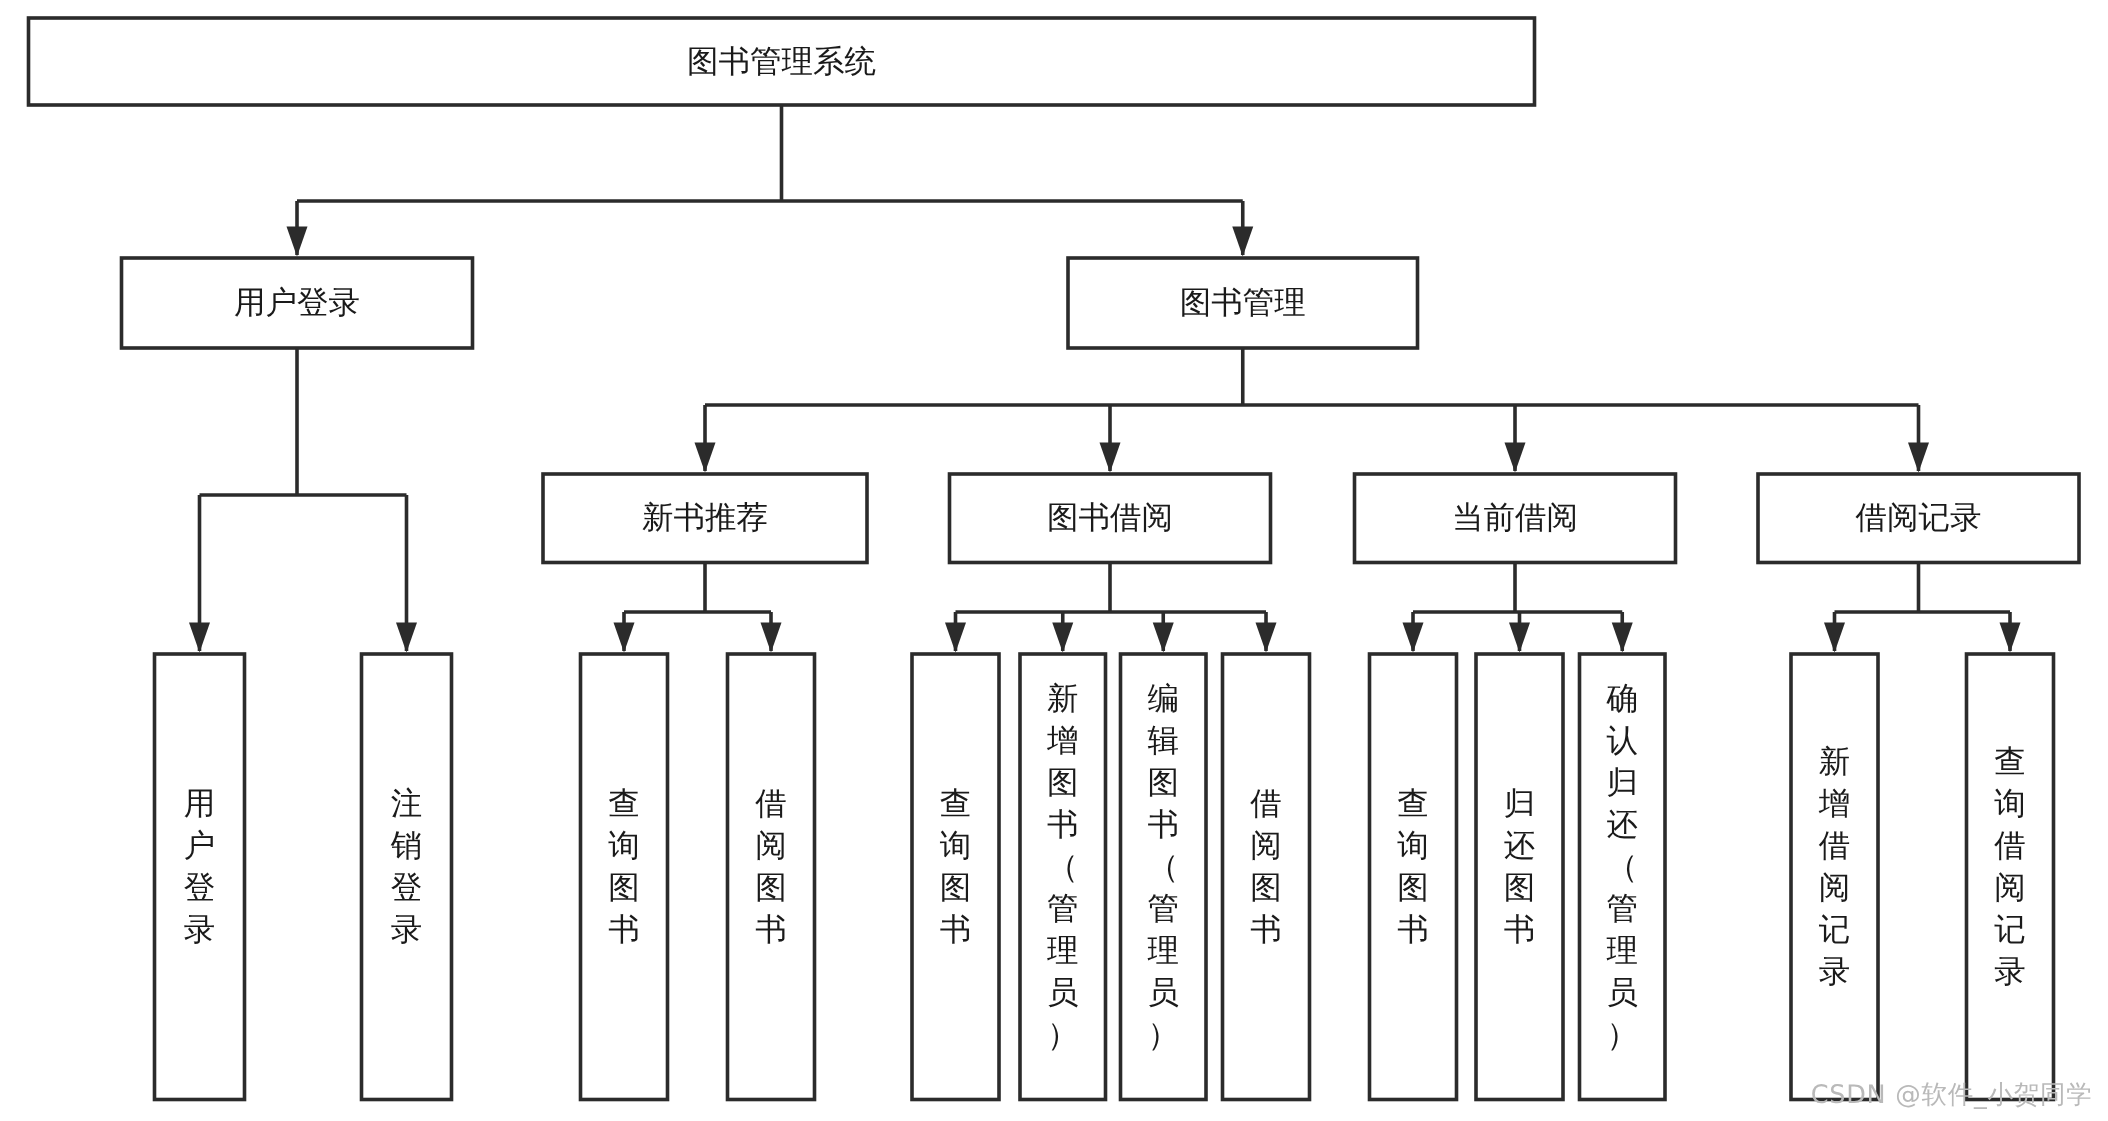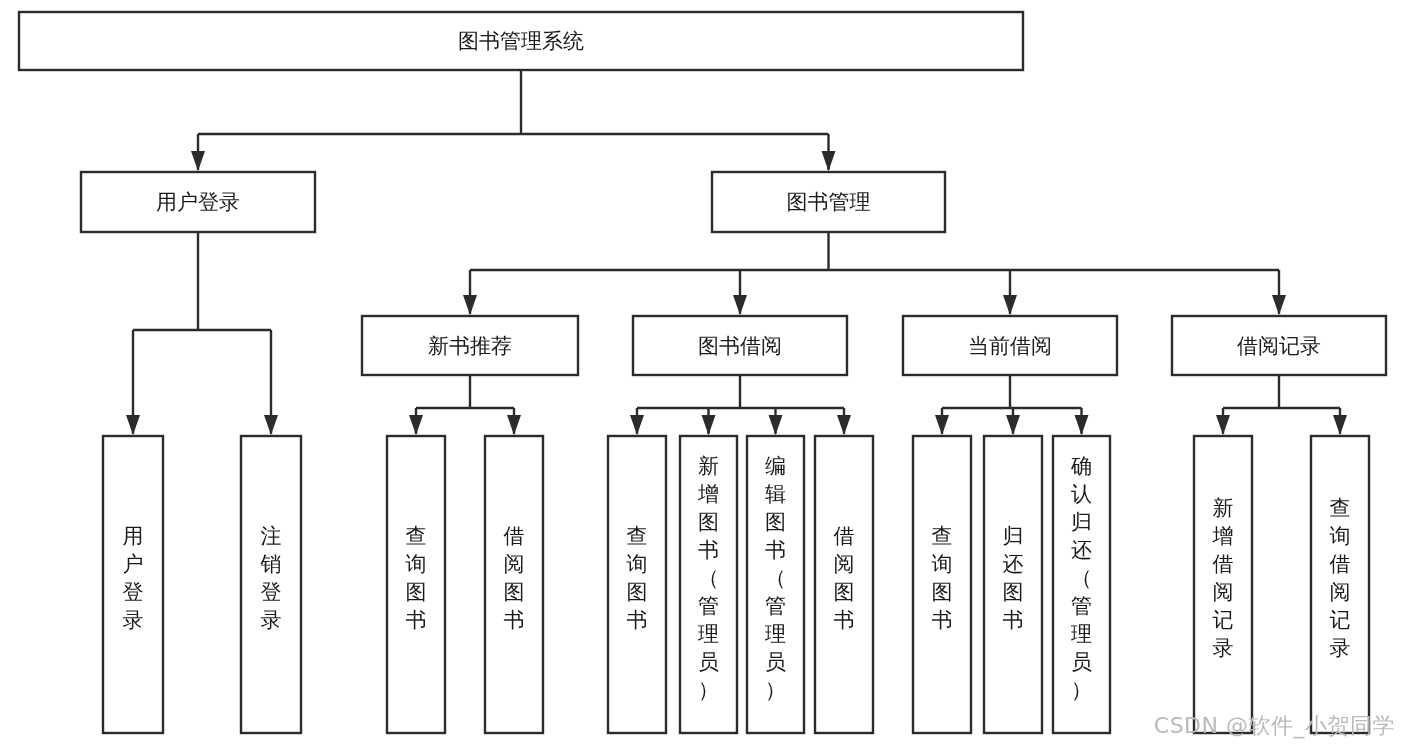--- a/index.html
+++ b/index.html
@@ -44,21 +44,21 @@
   }
   .arrow-head {
     fill: #2b2b2b;
     stroke: none;
   }
   .watermark {
     position: absolute;
     right: 10px;
     bottom: 6px;
     font-family: "DejaVu Sans", "Liberation Sans", sans-serif;
-    font-size: 22px;
+    font-size: 17px;
     color: #b9b9b9;
     white-space: nowrap;
     letter-spacing: 0.5px;
   }
 </style>
 </head>
 <body>
 
 <svg id="diagram" viewBox="0 0 1405 747">
   <g id="edges-layer">

